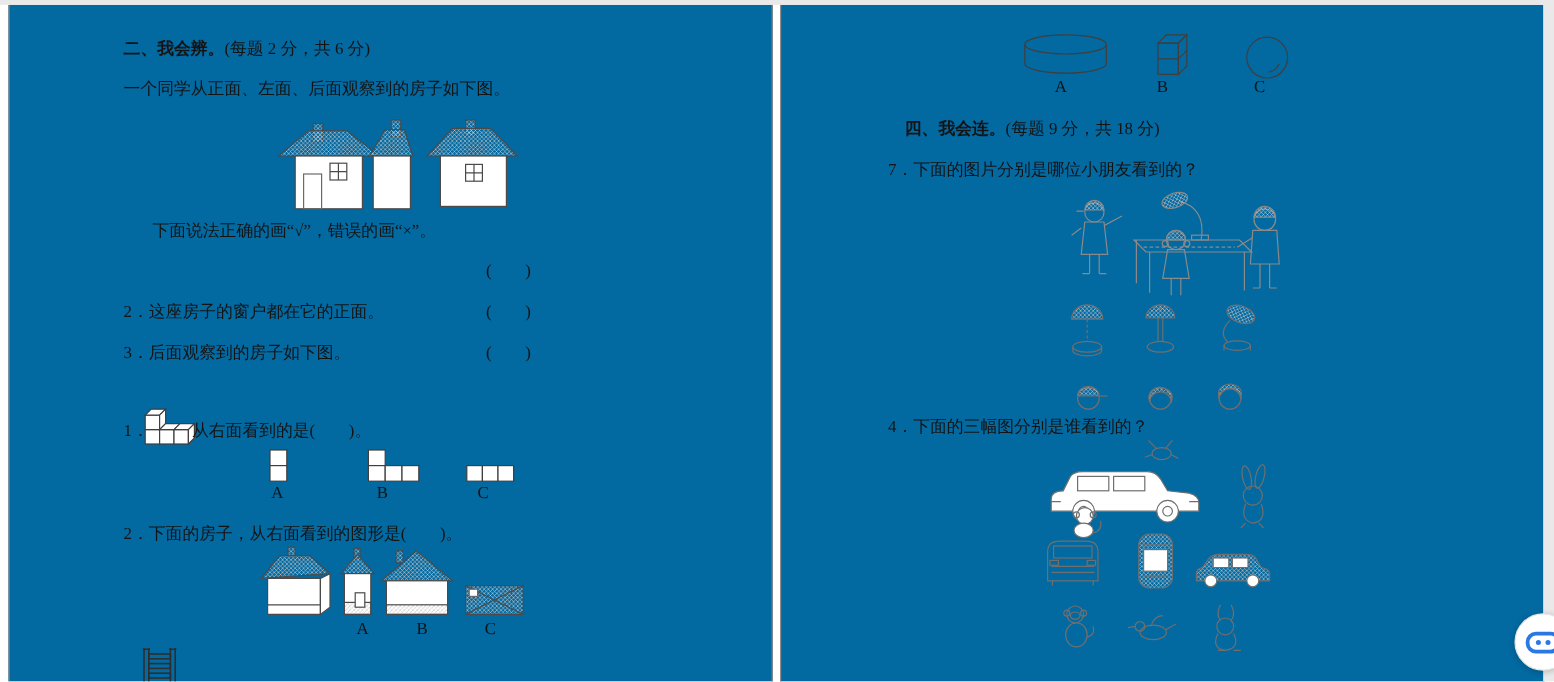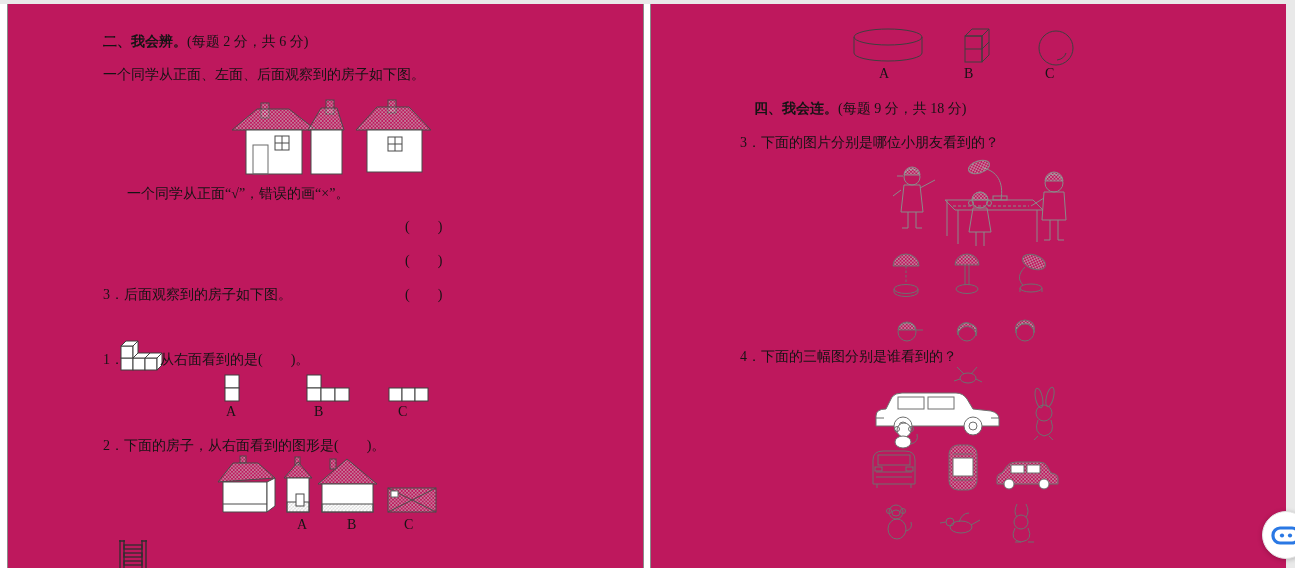--- a/index.html
+++ b/index.html
@@ -5,21 +5,21 @@
   html,body{margin:0;padding:0;}
   body{
     width:1295px;height:568px;overflow:hidden;position:relative;
     background:#ffffff;
     font-family:"Liberation Serif","DejaVu Serif",serif;
     color:#141414;
   }
   .strip-top{position:absolute;left:0;top:0;width:1295px;height:4px;background:#e9e9e9;z-index:6;}
   .strip-right{position:absolute;left:1286px;top:0;width:9px;height:568px;background:#e9e9e9;z-index:6;}
   .page{
-    position:absolute;top:4px;height:564px;background:#be185d;
+    position:absolute;top:4px;height:564px;background:#0369a1;
     border-left:1px solid #8b8b8b;border-right:1px solid #8b8b8b;
     overflow:hidden;z-index:1;
   }
   #pageL{left:7px;width:635px;}
   #pageR{left:650px;width:635px;}
   .t{position:absolute;font-size:14px;line-height:17px;white-space:pre;}
   .bold{font-weight:700;}
   .opt{position:absolute;font-size:14px;font-weight:400;}
   svg{overflow:visible;display:block;}
   .fig{position:absolute;}
@@ -62,24 +62,25 @@
       <polygon points="78,30 91,8 107,8 114,30" fill="url(#ht)"></polygon>
       <rect x="81" y="30" width="31" height="44" fill="#fff"></rect>
       <rect x="158" y="0" width="8" height="13" fill="url(#ht)"></rect>
       <polygon points="126,30 147,7 179,7 201,30" fill="url(#ht)"></polygon>
       <rect x="137" y="30" width="55" height="42" fill="#fff"></rect>
       <rect x="158" y="37" width="14" height="14"></rect>
       <path d="M165,37 V51 M158,44 H172"></path>
     </g>
   </svg>
 
-  <div class="t" style="left:119px;top:181px">一个同学从正面“√”，错误的画“×”。</div>
+  <div class="t" style="left:119px;top:181px">下面说法正确的画“√”，错误的画“×”。</div>
 
   <div class="t" style="left:397px;top:214px">(        )</div>
 
+  <div class="t" style="left:95px;top:248px"><span>2．</span><span>这座房子的窗户都在它的正面。</span></div>
   <div class="t" style="left:397px;top:248px">(        )</div>
 
   <div class="t" style="left:95px;top:282px"><span>3．</span><span>后面观察到的房子如下图。</span></div>
   <div class="t" style="left:397px;top:282px">(        )</div>
 
 
   <div class="t" style="left:95px;top:347px">1．</div>
   <svg class="fig" style="left:110px;top:329px" width="50" height="42" viewBox="0 0 50 42">
     <g stroke="#3f3f3f" stroke-width="1" fill="#fff">
       <rect x="3" y="25" width="12" height="12"></rect>
@@ -165,21 +166,21 @@
       <circle cx="205" cy="22" r="17"></circle>
       <path d="M206,34 q7,-1 9,-7"></path>
     </g>
   </svg>
   <div class="opt" style="left:228px;top:62px">A</div>
   <div class="opt" style="left:313px;top:62px">B</div>
   <div class="opt" style="left:394px;top:62px">C</div>
 
   <div class="t" style="left:103px;top:96px"><span class="bold">四、我会连。</span><span>(每题 9 分，共 18 分)</span></div>
 
-  <div class="t" style="left:89px;top:130px">3．下面的图片分别是哪位小朋友看到的？</div>
+  <div class="t" style="left:89px;top:130px">7．下面的图片分别是哪位小朋友看到的？</div>
 
   <svg class="fig" style="left:232px;top:152px" width="200" height="94" viewBox="0 0 200 94">
     <g stroke="#8a8a8a" stroke-width="1" fill="none">
       <polygon points="62,44 150,44 160,54 72,54"></polygon>
       <path d="M70,50 H146" stroke-dasharray="3,2"></path>
       <path d="M75,54 V88 M154,54 V86 M64,44 V80"></path>
       <path d="M118,44 C121,26 114,15 100,12"></path>
       <ellipse cx="96" cy="11" rx="11" ry="6" transform="rotate(-18 96 11)" fill="url(#ht)"></ellipse>
       <rect x="110" y="40" width="14" height="4"></rect>
       <circle cx="29" cy="21" r="8"></circle>

